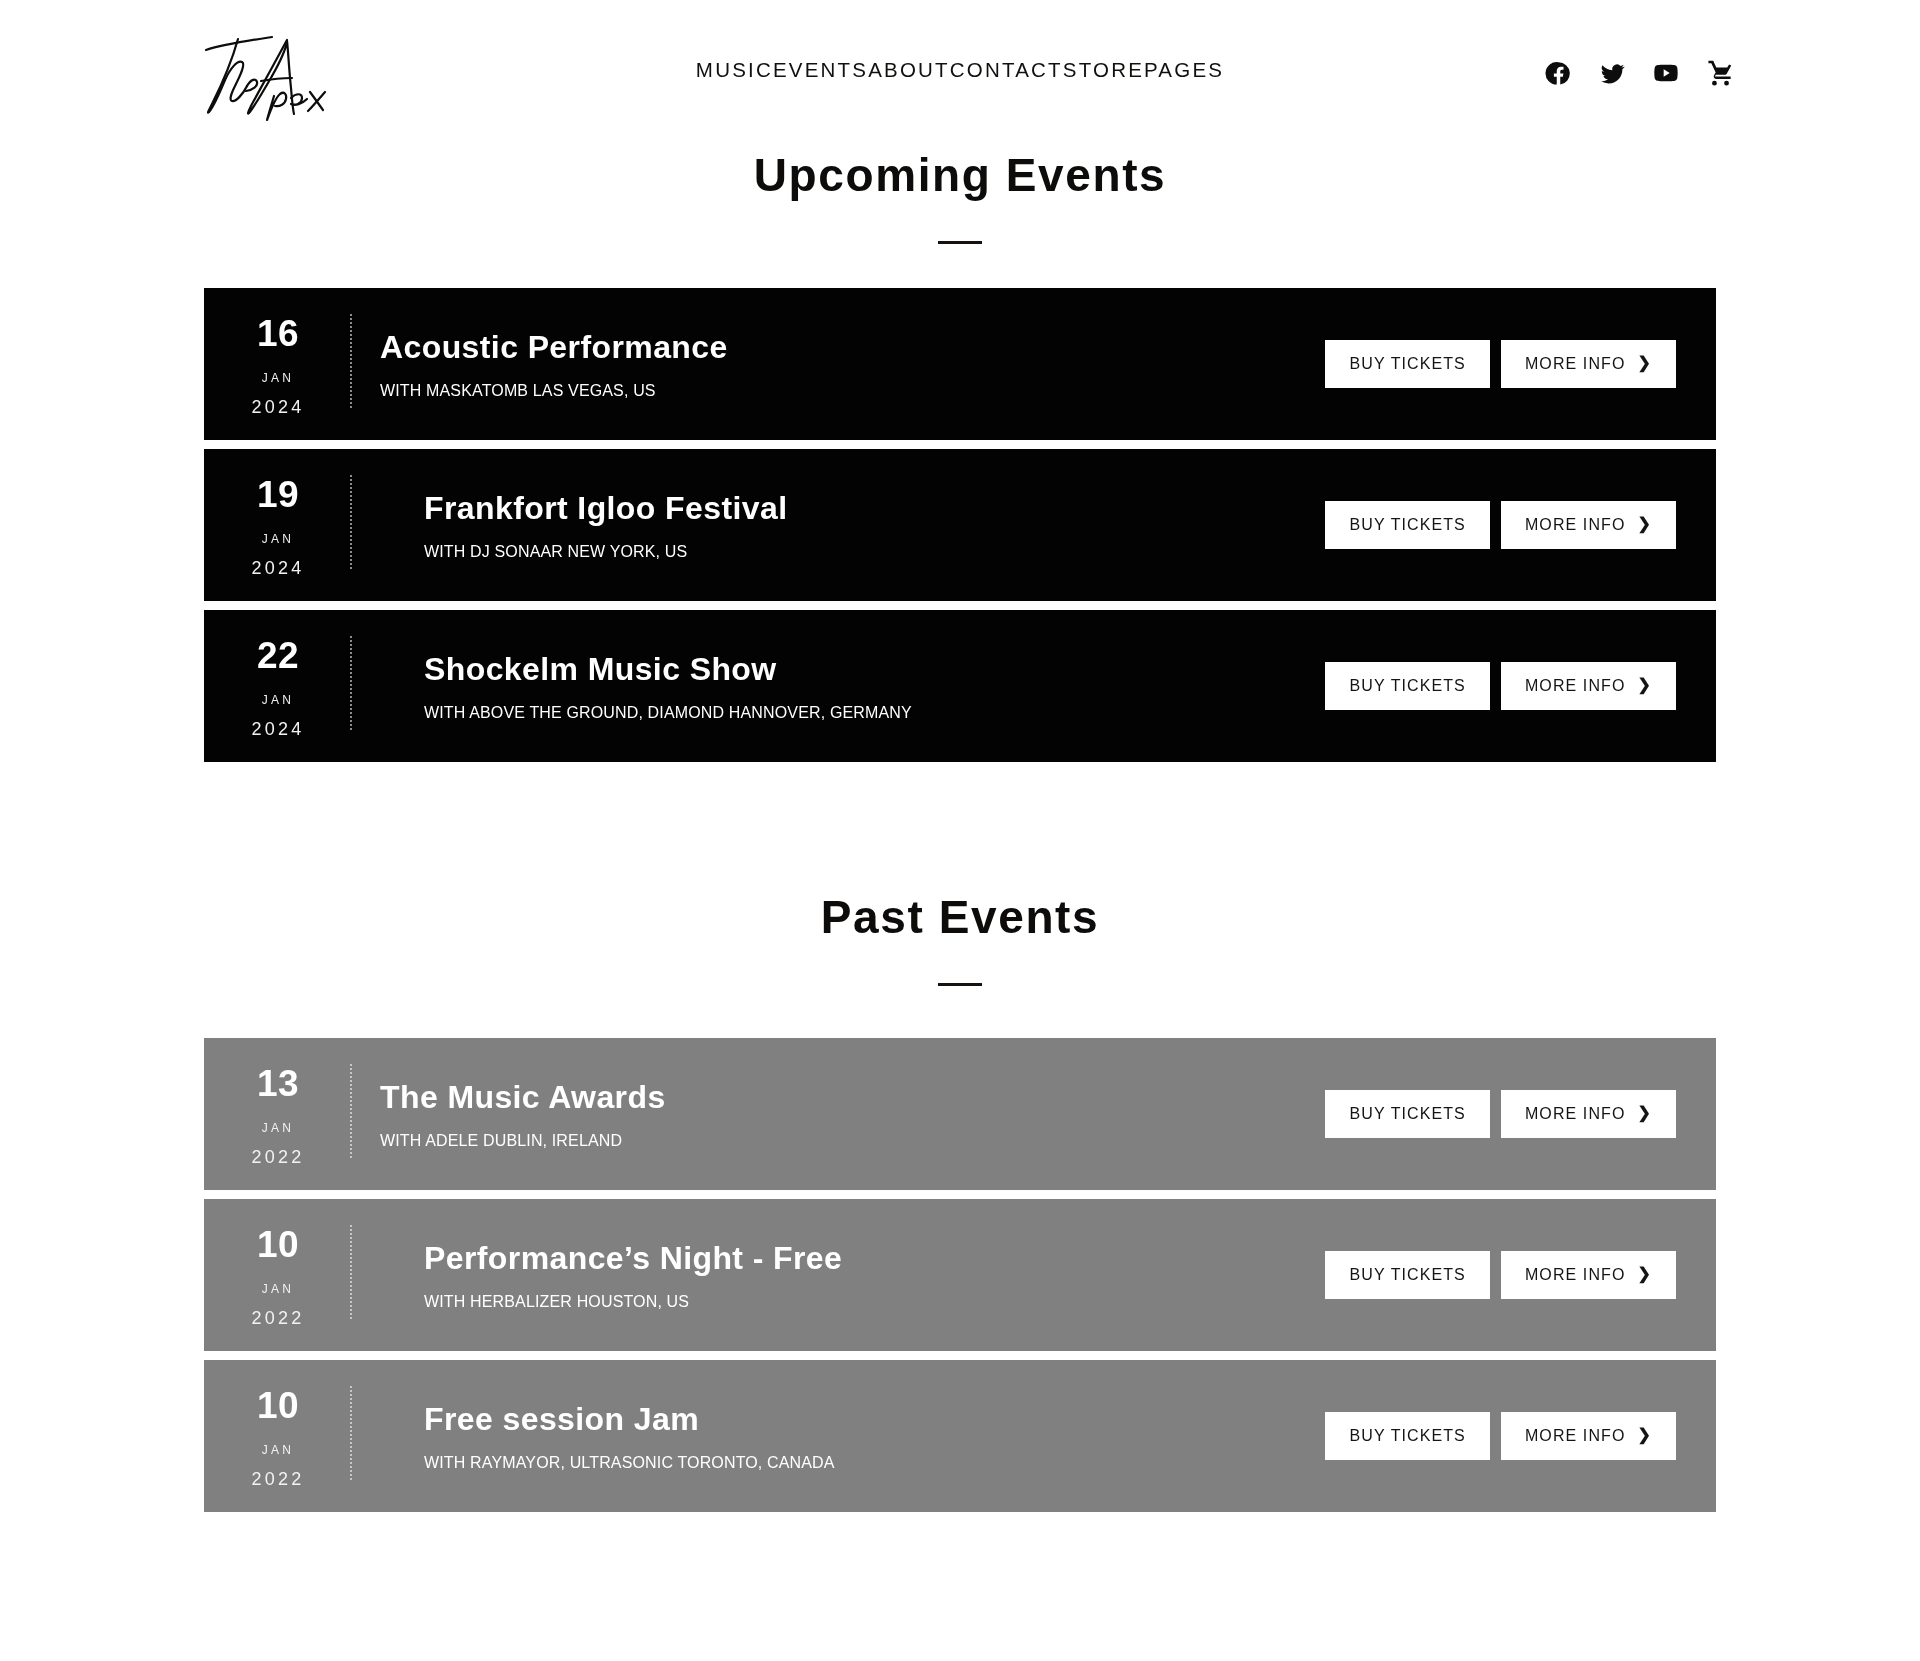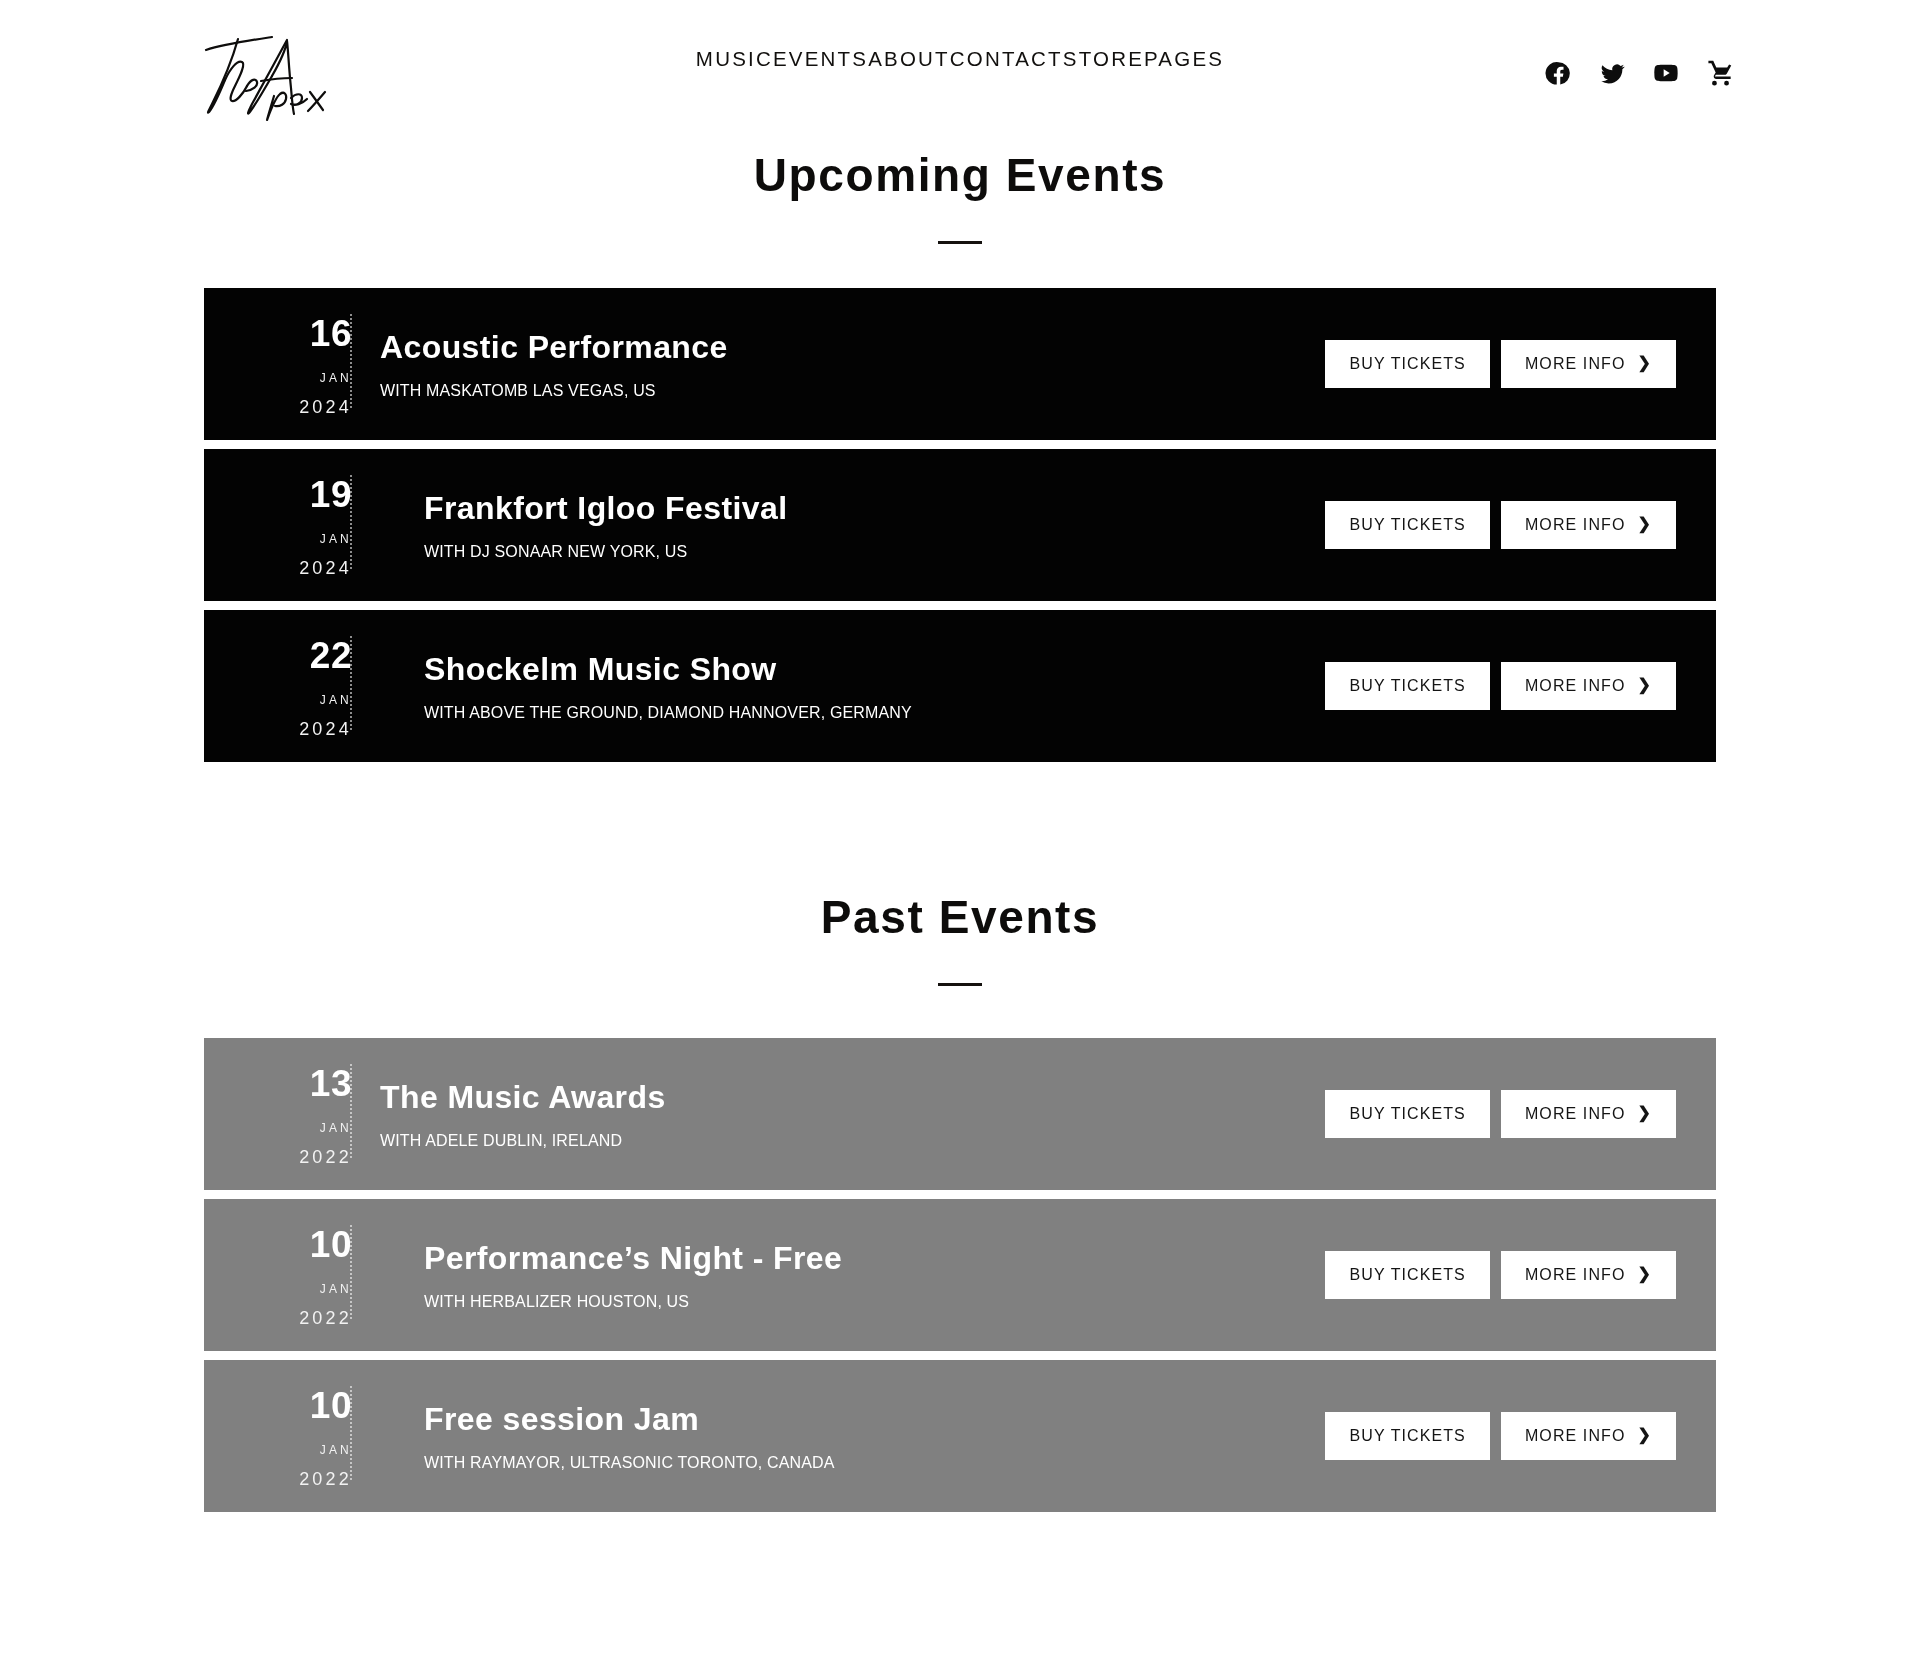--- a/index.html
+++ b/index.html
@@ -33,21 +33,21 @@
     width: 150px;
     height: 100px;
     display: block;
     flex: 0 0 auto;
     margin-left: -10px;
   }
 
   .main-nav {
     position: absolute;
     left: 50%;
-    top: 49px;
+    top: 60px;
     transform: translateX(-50%);
     display: flex;
     align-items: flex-end;
     white-space: nowrap;
   }
 
   .nav-link {
     font-family: "Liberation Sans", sans-serif;
     font-size: 20.5px;
     font-weight: 400;
@@ -117,21 +117,21 @@
   }
   .event-card + .event-card { margin-top: 9px; gap: 44px; }
 
   .event-card.dark { background: #030303; }
   .event-card.gray { background: #808080; }
 
   
   .event-date {
     width: 148px;
     flex: 0 0 148px;
-    text-align: right;
+    text-align: center;
     position: relative;
     padding: 8px 0 6px 0;
     align-self: stretch;
     display: flex;
     flex-direction: column;
     justify-content: center;
   }
   .event-date::after {
     content: "";
     position: absolute;

